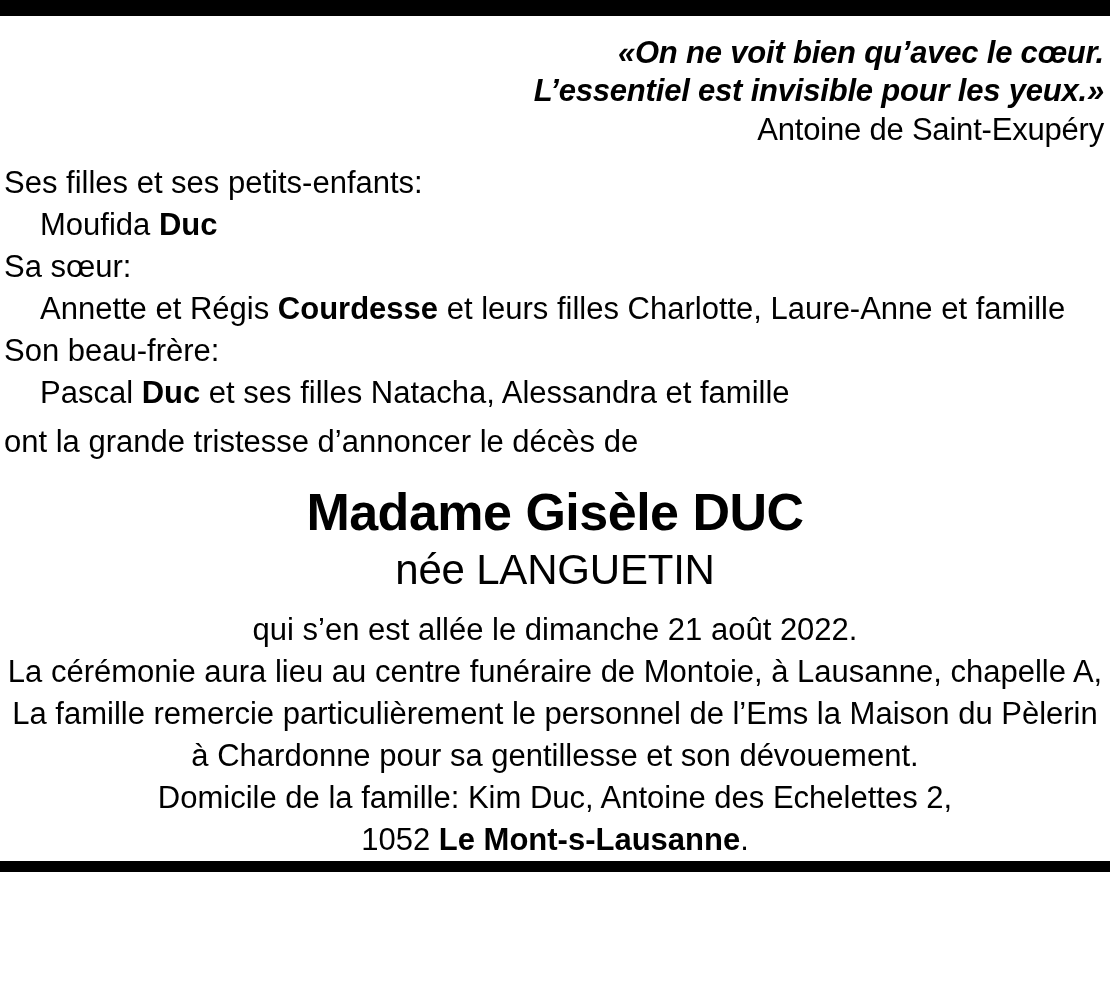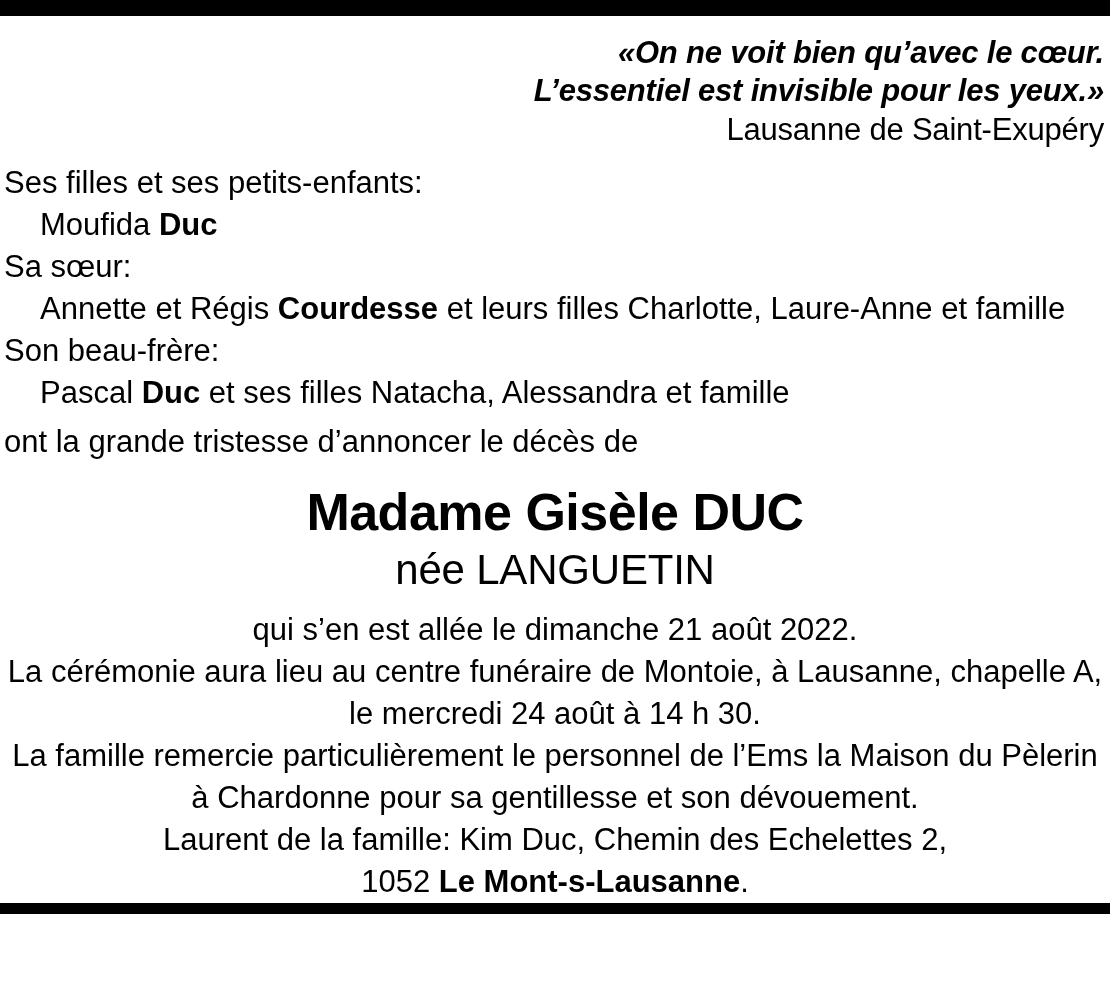--- a/index.html
+++ b/index.html
@@ -129,21 +129,21 @@
 
 <div class="notice">
 
   <div class="rule-top"></div>
 
   <div class="body-area">
 
     <div class="quote-block">
       <div class="quote-line">«On ne voit bien qu’avec le cœur.</div>
       <div class="quote-line">L’essentiel est invisible pour les yeux.»</div>
-      <div class="quote-author">Lausanne de Saint-Exupéry</div>
+      <div class="quote-author">Antoine de Saint-Exupéry</div>
     </div>
 
     <div class="family-block">
       <div class="fam-head">Ses filles et ses petits-enfants:</div>
 
       <div class="fam-name">
         <span>Moufida </span><b>Duc</b>
       </div>
 
 
@@ -163,24 +163,23 @@
     </div>
 
     <div class="deceased">
       <div class="deceased-name">Madame Gisèle DUC</div>
       <div class="deceased-maiden">née LANGUETIN</div>
     </div>
 
     <div class="details">
       <div class="detail-line">qui s’en est allée le dimanche 21 août 2022.</div>
       <div class="detail-line">La cérémonie aura lieu au centre funéraire de Montoie, à Lausanne, chapelle A,</div>
-      <div class="detail-line">le mercredi 24 août à 14 h 30.</div>
       <div class="detail-line">La famille remercie particulièrement le personnel de l’Ems la Maison du Pèlerin</div>
       <div class="detail-line">à Chardonne pour sa gentillesse et son dévouement.</div>
-      <div class="detail-line">Laurent de la famille: Kim Duc, Chemin des Echelettes 2,</div>
+      <div class="detail-line">Domicile de la famille: Kim Duc, Antoine des Echelettes 2,</div>
       <div class="detail-line detail-center">
         <span>1052 </span><b>Le Mont-s-Lausanne</b><span>.</span>
       </div>
     </div>
 
   </div>
 
   <div class="rule-bottom"></div>
 </div>
 

